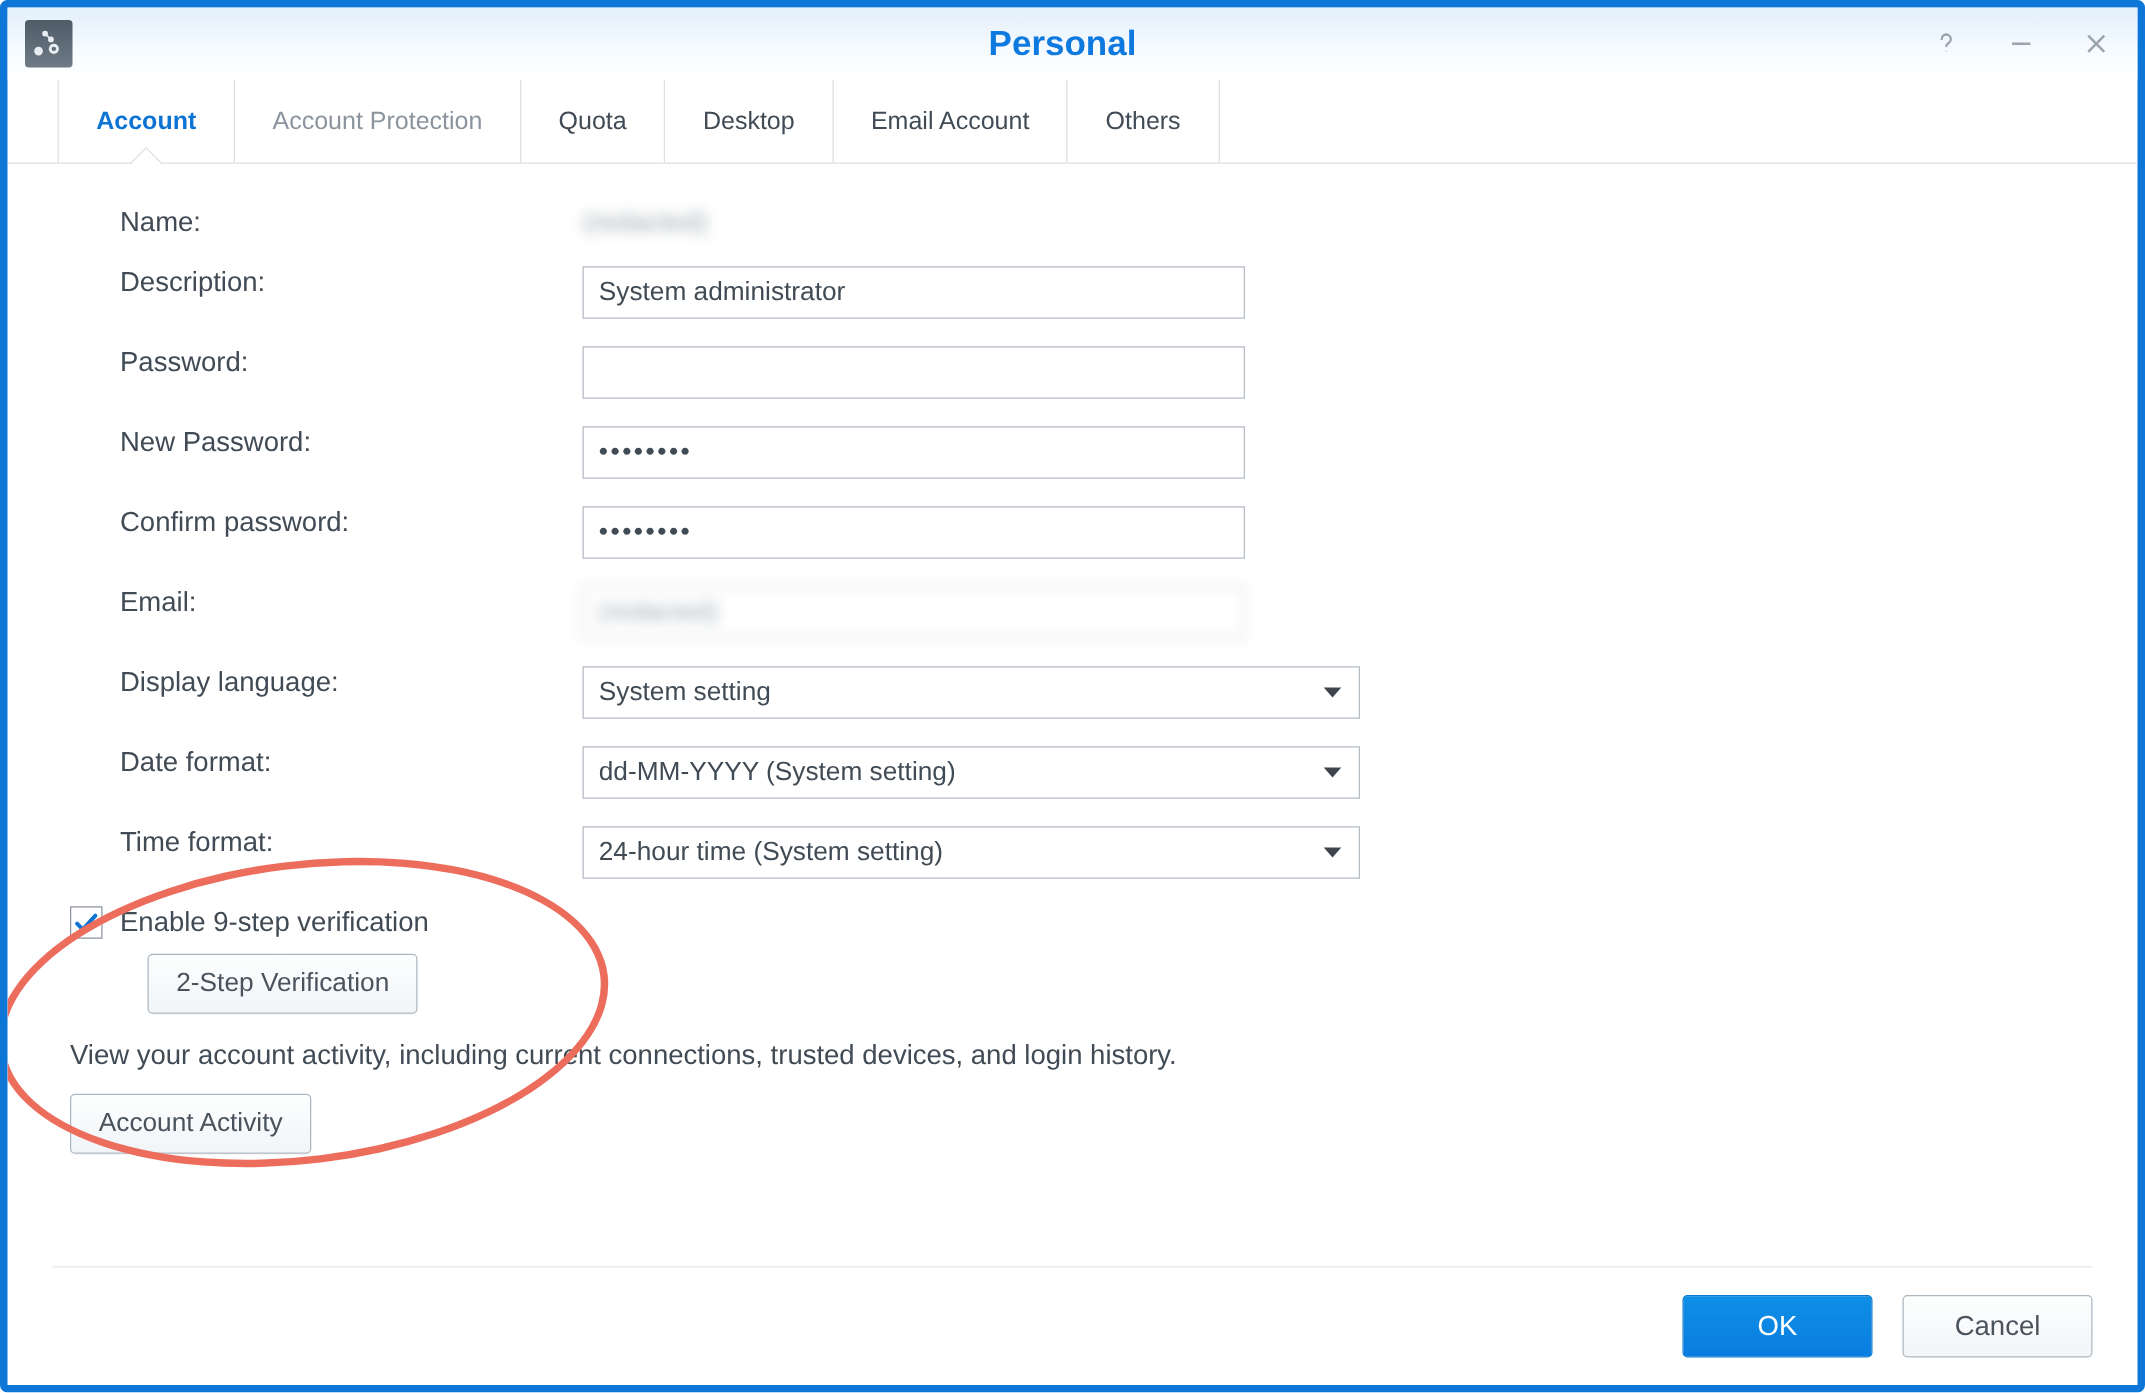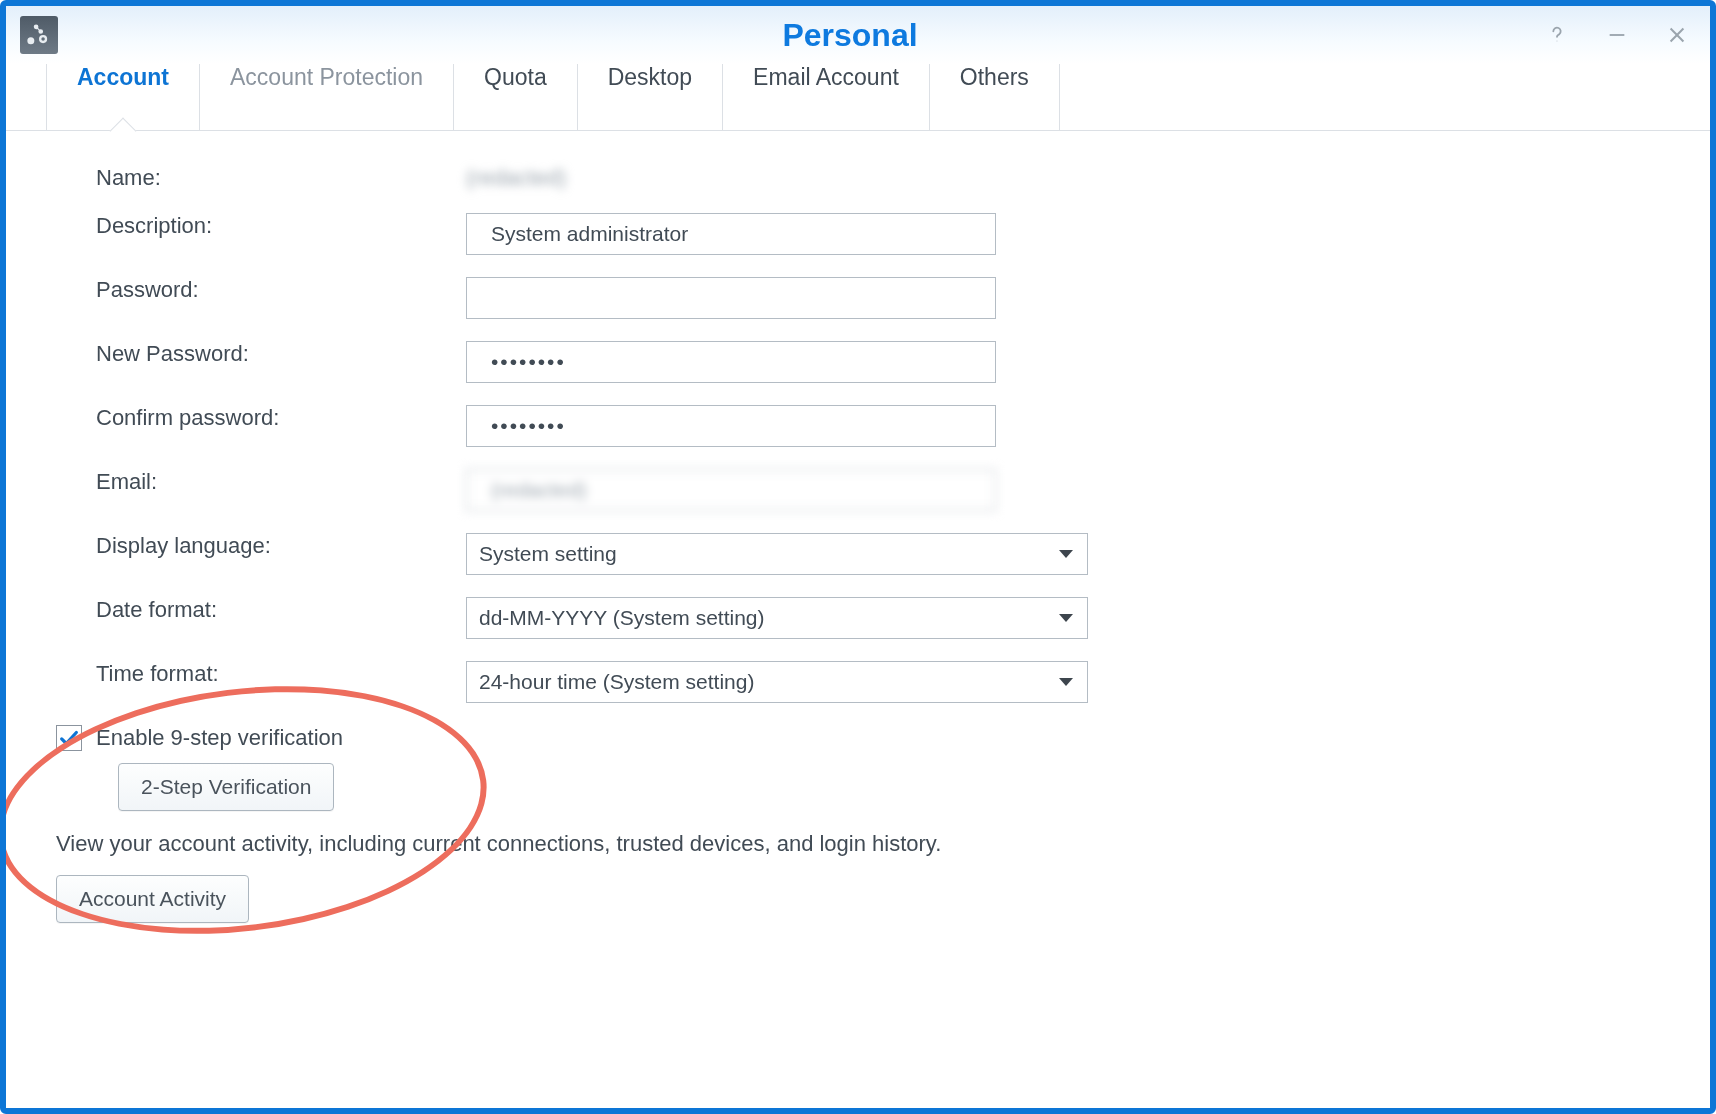--- a/index.html
+++ b/index.html
@@ -52,21 +52,21 @@
     margin-left:14px;
     border-radius:3px;
     background:linear-gradient(#4f5b67,#6e7a86);
     display:flex;align-items:center;justify-content:center;
   }
   .titlebar .app-icon svg{width:28px;height:28px;fill:#e8edf1;}
   .titlebar .title{
     position:absolute;left:0;right:16px;
     text-align:center;
     font-weight:700;
-    font-size:32px;
+    font-size:28px;
     color:var(--blue-title);
     pointer-events:none;
   }
   .win-controls{
     position:absolute;right:18px;top:0;height:100%;
     display:flex;align-items:center;gap:30px;
     color:#9aa4ad;
   }
   .win-btn{width:30px;height:30px;display:flex;align-items:center;justify-content:center;cursor:pointer;}
   .win-btn svg{width:22px;height:22px;stroke:#9aa4ad;fill:none;stroke-width:2;}
@@ -76,22 +76,22 @@
     padding:0 40px;
     border-bottom:1px solid var(--tab-sep);
   }
   .tabs{
     display:flex;
     align-items:stretch;
     height:66px;
   }
   .tab{
     padding:0 30px;
-    display:flex;
-    font-size:23px;
+    display:flex;align-items:center;
+    font-size:20px;
     color:var(--text);
     border-right:1px solid var(--tab-sep);
     cursor:pointer;
     white-space:nowrap;
     position:relative;
   }
   .tab:first-child{border-left:1px solid var(--tab-sep);}
   .tab.active{
     color:var(--blue-accent);
     font-weight:700;
@@ -129,21 +129,21 @@
   .form-row .val-static{
     font-size:22px;color:#9aa4ad;
     filter:blur(5px);
     user-select:none;
   }
   .tinput{
     width:530px;height:42px;
     box-sizing:border-box;
     border:1px solid var(--input-border);
     background:#fff;
-    padding:0 24px;
+    padding:0 12px;
     font-size:21px;
     color:var(--text);
     font-family:inherit;
   }
   .tinput.pwd{letter-spacing:2px;}
   .select{
     width:622px;height:42px;
     box-sizing:border-box;
     border:1px solid var(--input-border);
     background:#fff;
@@ -341,15 +341,23 @@
     <div class="desc-text">View your account activity, including current connections, trusted devices, and login history.</div>
 
     <div>
       <div class="btn">
         <span>Account Activity</span>
       </div>
     </div>
 
   </div>
 
+  <div class="footer">
+    <div class="btn-primary">
+      <span>OK</span>
+    </div>
+    <div class="btn-secondary">
+      <span>Cancel</span>
+    </div>
+  </div>
 
 </div>
 </div>
 
 </body></html>

